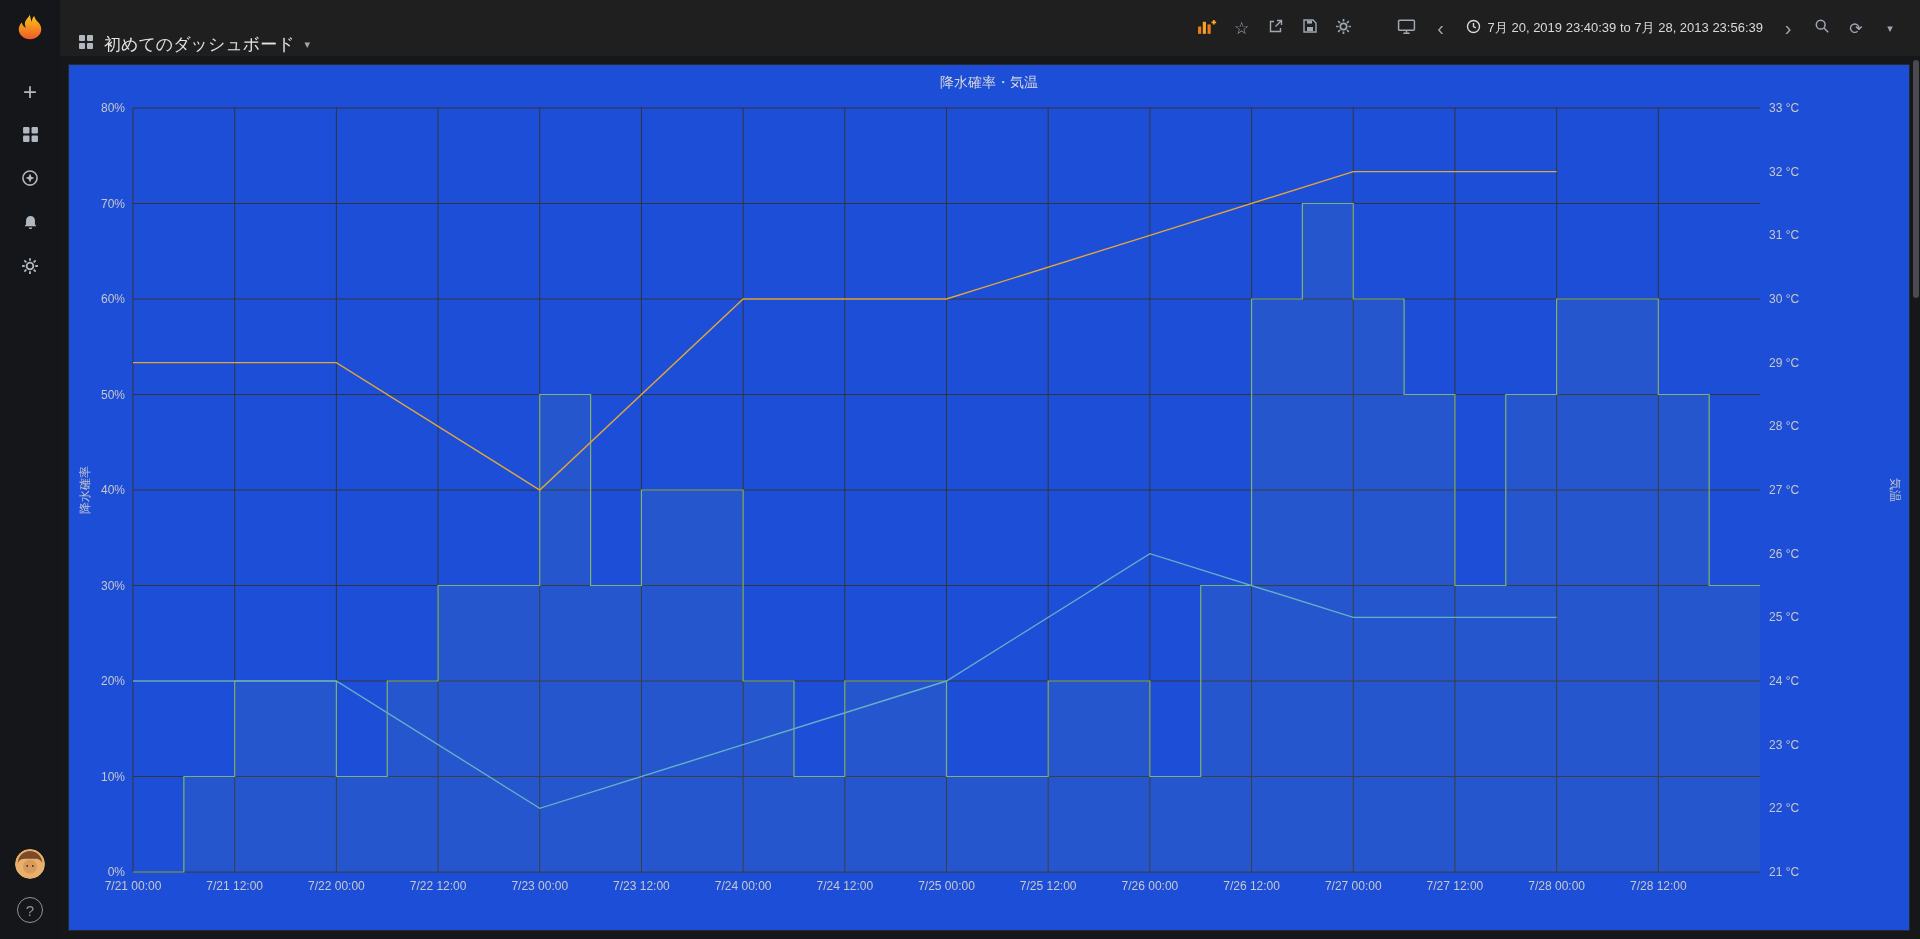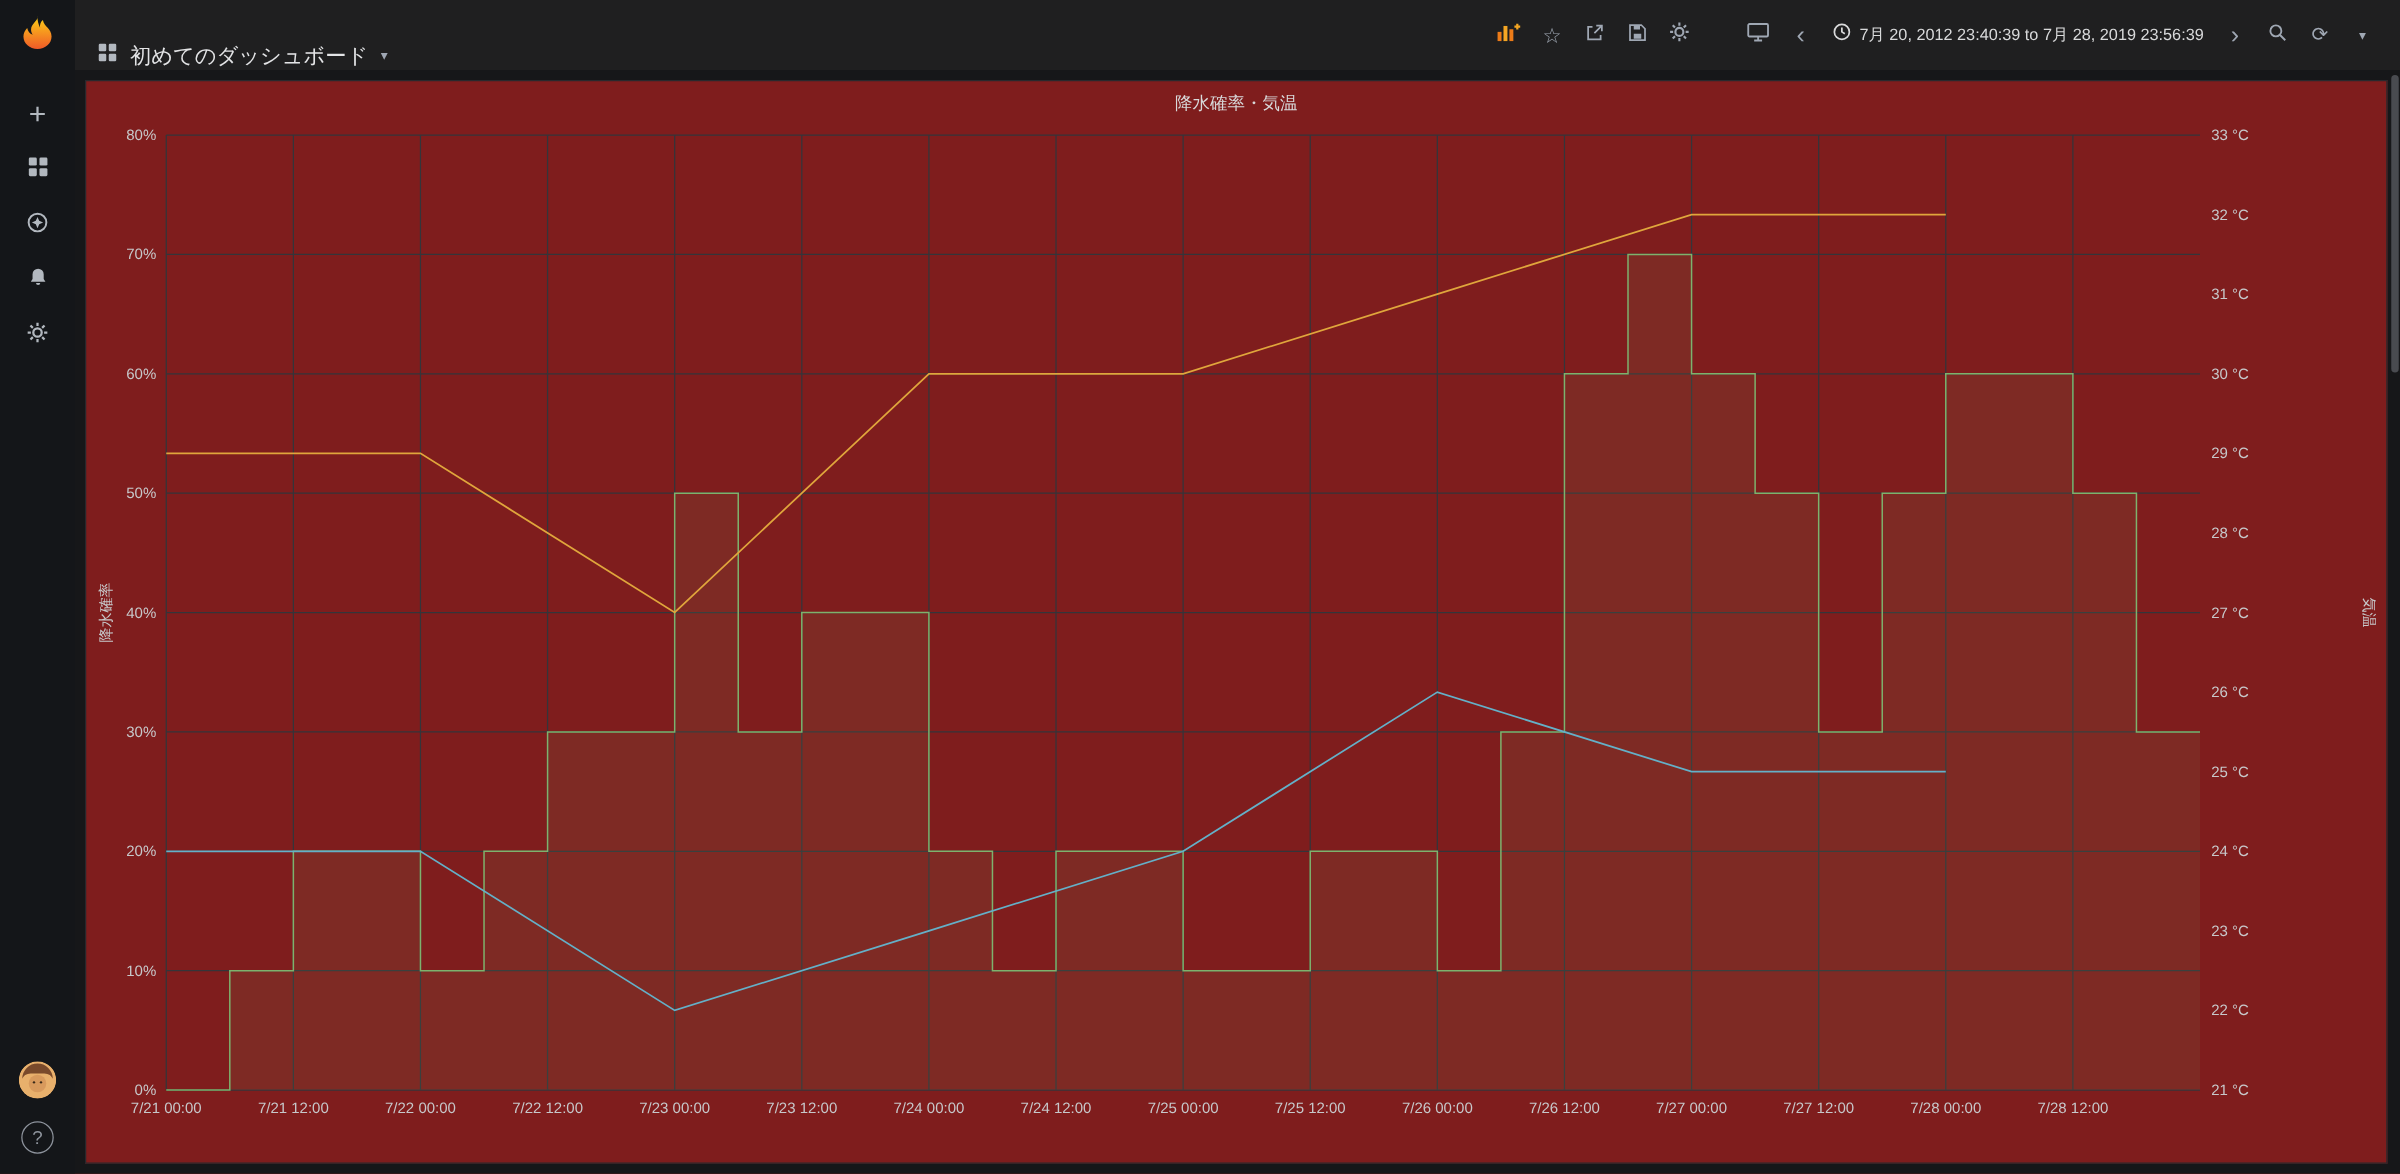--- a/index.html
+++ b/index.html
@@ -28,21 +28,21 @@
   .nav-right { margin-left:auto; display:flex; align-items:center; gap:2px; }
   .nav-btn { height:34px; min-width:32px; padding:0 7px; display:flex; align-items:center; justify-content:center; gap:7px; color:#9fa7b3; cursor:pointer; border-radius:2px; }
   .nav-gap { width:26px; }
   .chev { font-size:20px; line-height:1; color:#9fa7b3; }
   .star-glyph { font-size:17px; }
   .refresh-glyph { font-size:16px; }
   .time-text { font-size:13px; color:#d8d9da; white-space:nowrap; }
 
   
   .dash { flex:1; position:relative; padding:8px 10px 8px 8px; min-height:0; }
-  .panel { width:100%; height:100%; background:#7f1d1d; border:1px solid #28292d; display:flex; flex-direction:column; padding:4px 6px 6px; }
+  .panel { width:100%; height:100%; background:#1d4ed8; border:1px solid #28292d; display:flex; flex-direction:column; padding:4px 6px 6px; }
   .panel-title { text-align:center; font-size:14px; color:#d8d9da; padding:5px 0 2px; cursor:pointer; flex-shrink:0; }
   .chart-wrap { flex:1; position:relative; min-height:0; }
   #chart-svg { position:absolute; left:0; top:0; width:100%; height:100%; }
   .tick { fill:#c7c8ca; font-size:12px; font-family:"Liberation Sans",sans-serif; }
   .axis-title { fill:#c7c8ca; font-size:12px; }
   .grid { stroke:#34353a; stroke-width:1; }
 
   .legend { display:flex; justify-content:space-between; align-items:center; padding:3px 8px 0; font-size:12px; height:22px; flex-shrink:0; }
   .legend-group { display:flex; gap:16px; align-items:center; }
   .legend-item { display:flex; align-items:center; gap:5px; cursor:pointer; color:#d8d9da; }
@@ -198,21 +198,21 @@
         <div class="nav-btn">
           <span class="chev">‹</span>
         </div>
         <div class="nav-btn">
           <span>
             <svg width="15" height="15" viewBox="0 0 14 14" fill="none" stroke="#d8d9da" stroke-width="1.3">
                 <circle cx="7" cy="7" r="5.6"></circle>
                 <path d="M7 3.8V7l2.2 1.4"></path>
               </svg>
           </span>
-          <span class="time-text">7月 20, 2012 23:40:39 to 7月 28, 2019 23:56:39</span>
+          <span class="time-text">7月 20, 2019 23:40:39 to 7月 28, 2013 23:56:39</span>
         </div>
         <div class="nav-btn">
           <span class="chev">›</span>
         </div>
         <div class="nav-btn">
           <span>
             <svg width="16" height="16" viewBox="0 0 16 16" fill="none" stroke="#9fa7b3" stroke-width="1.5">
                 <circle cx="6.7" cy="6.7" r="4.4"></circle>
                 <path d="M10 10l4.2 4.2"></path>
               </svg>

